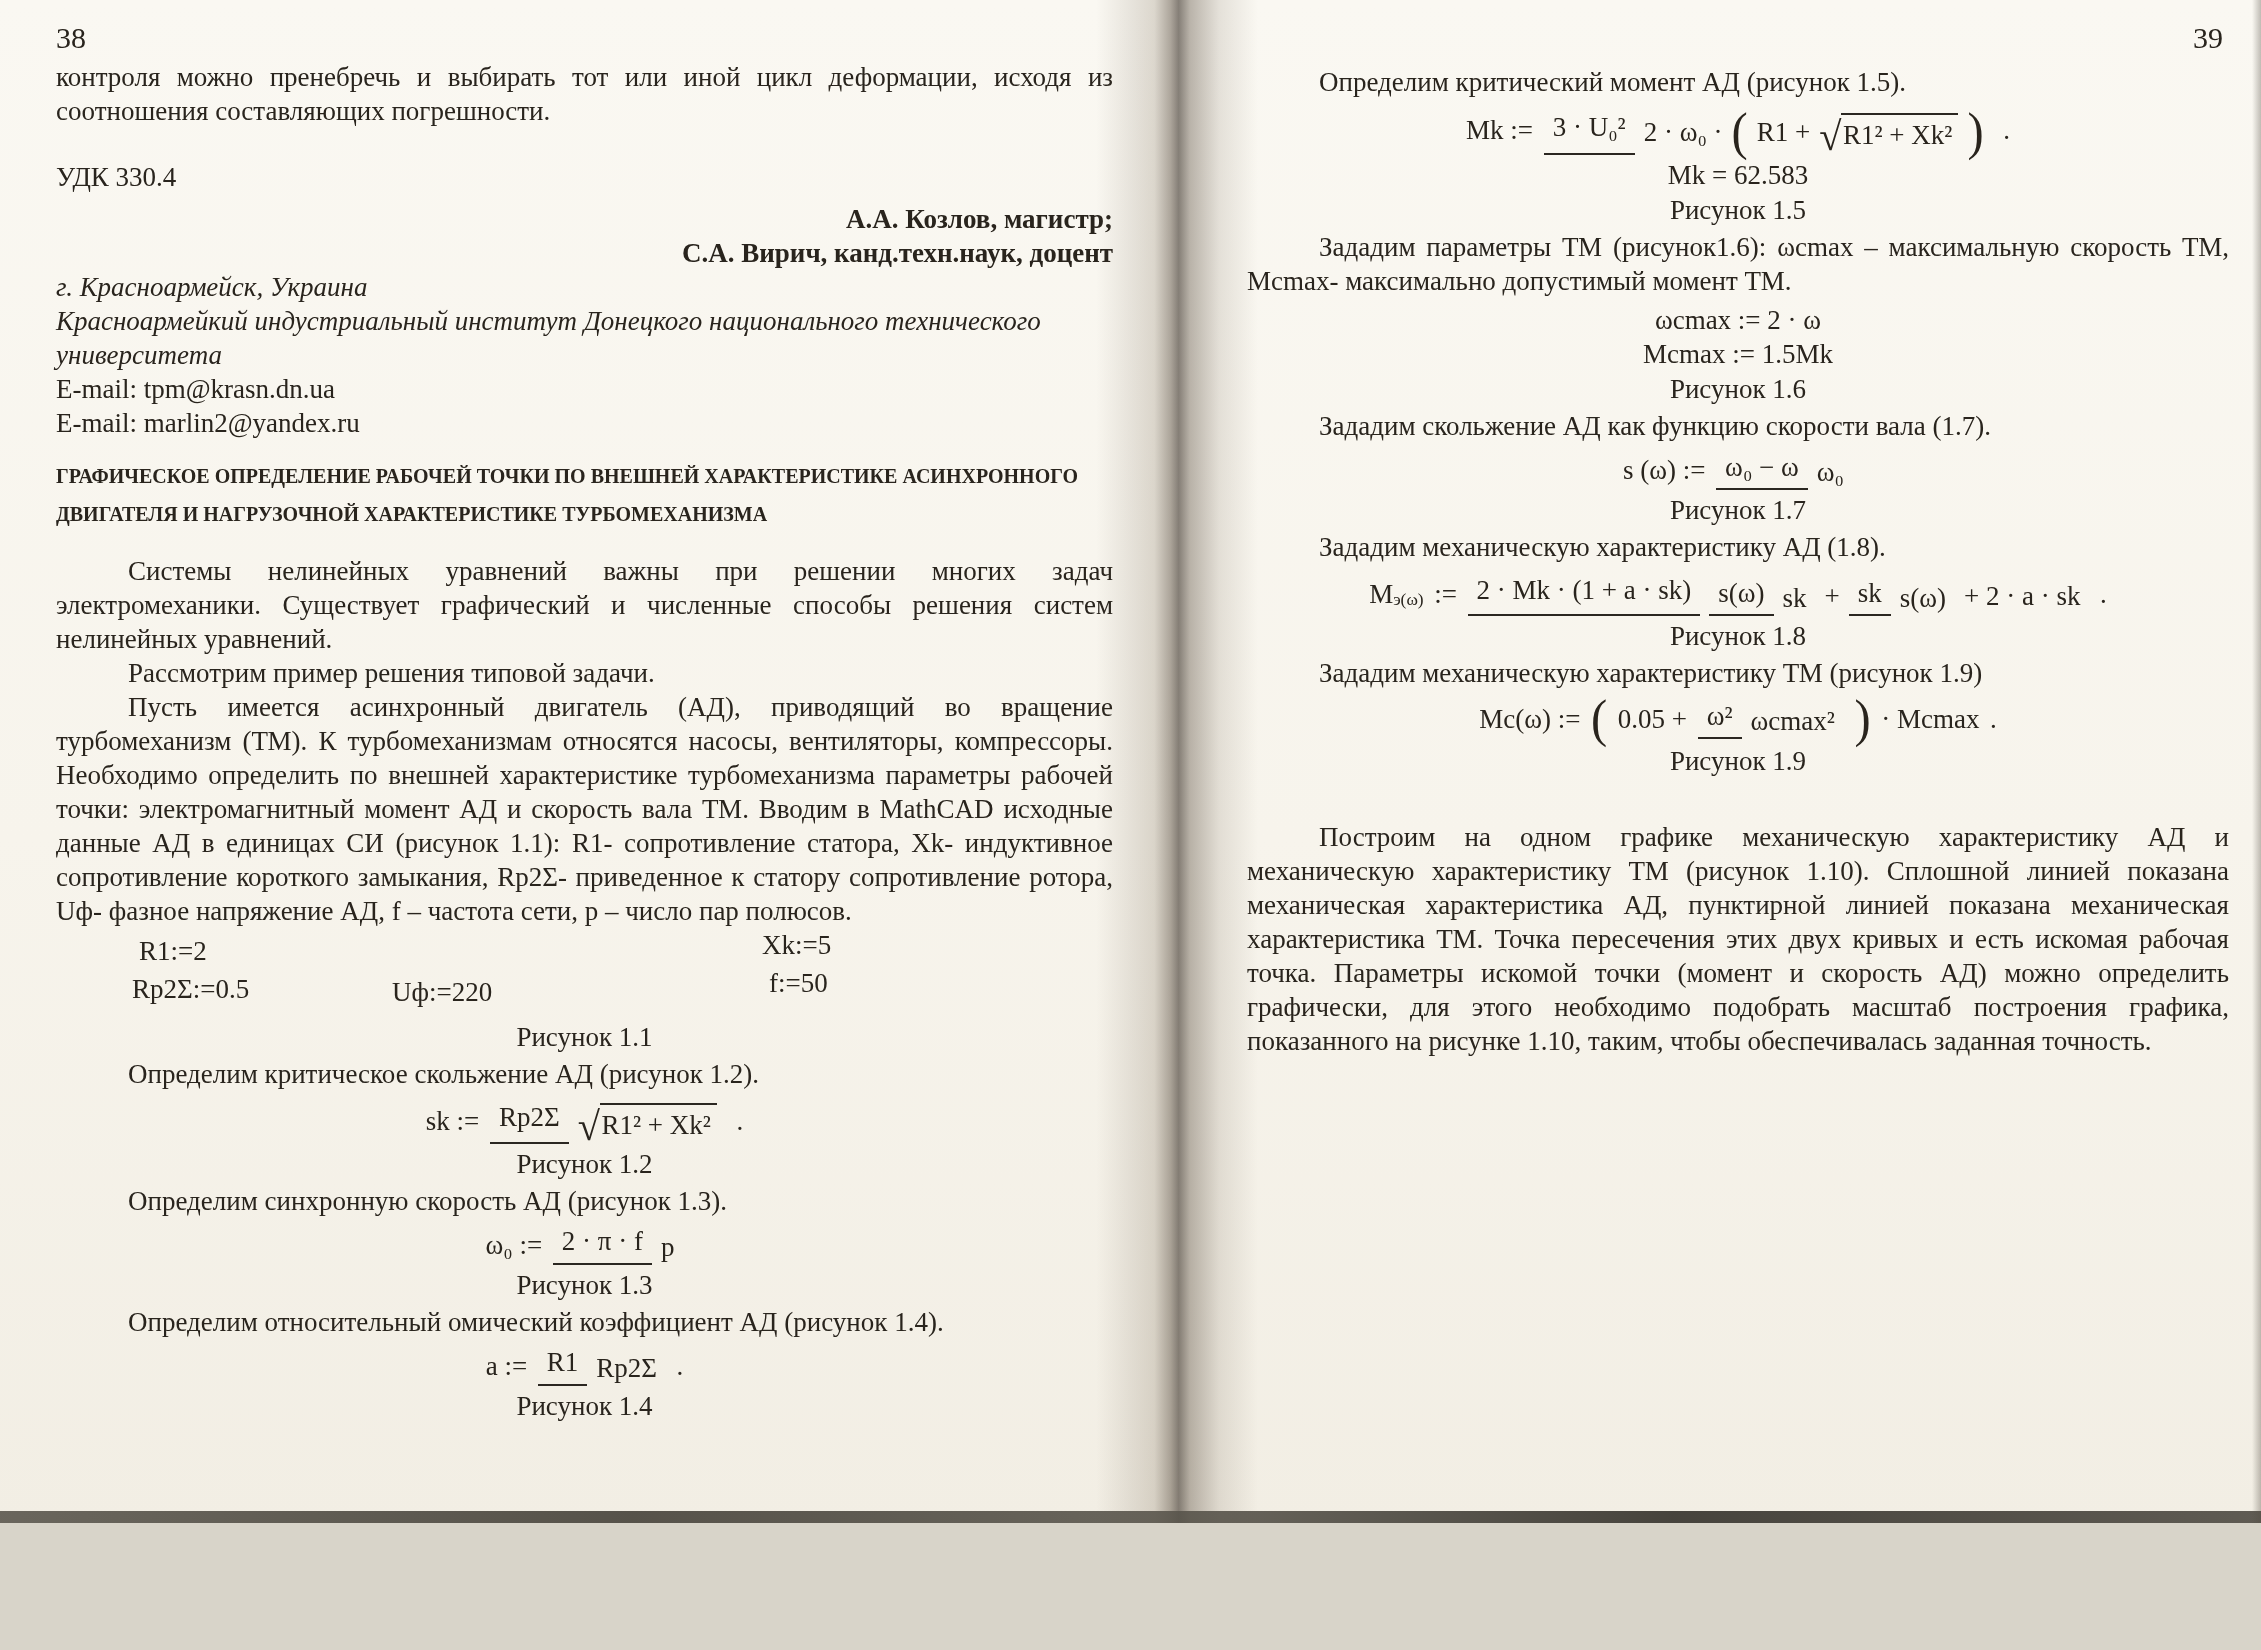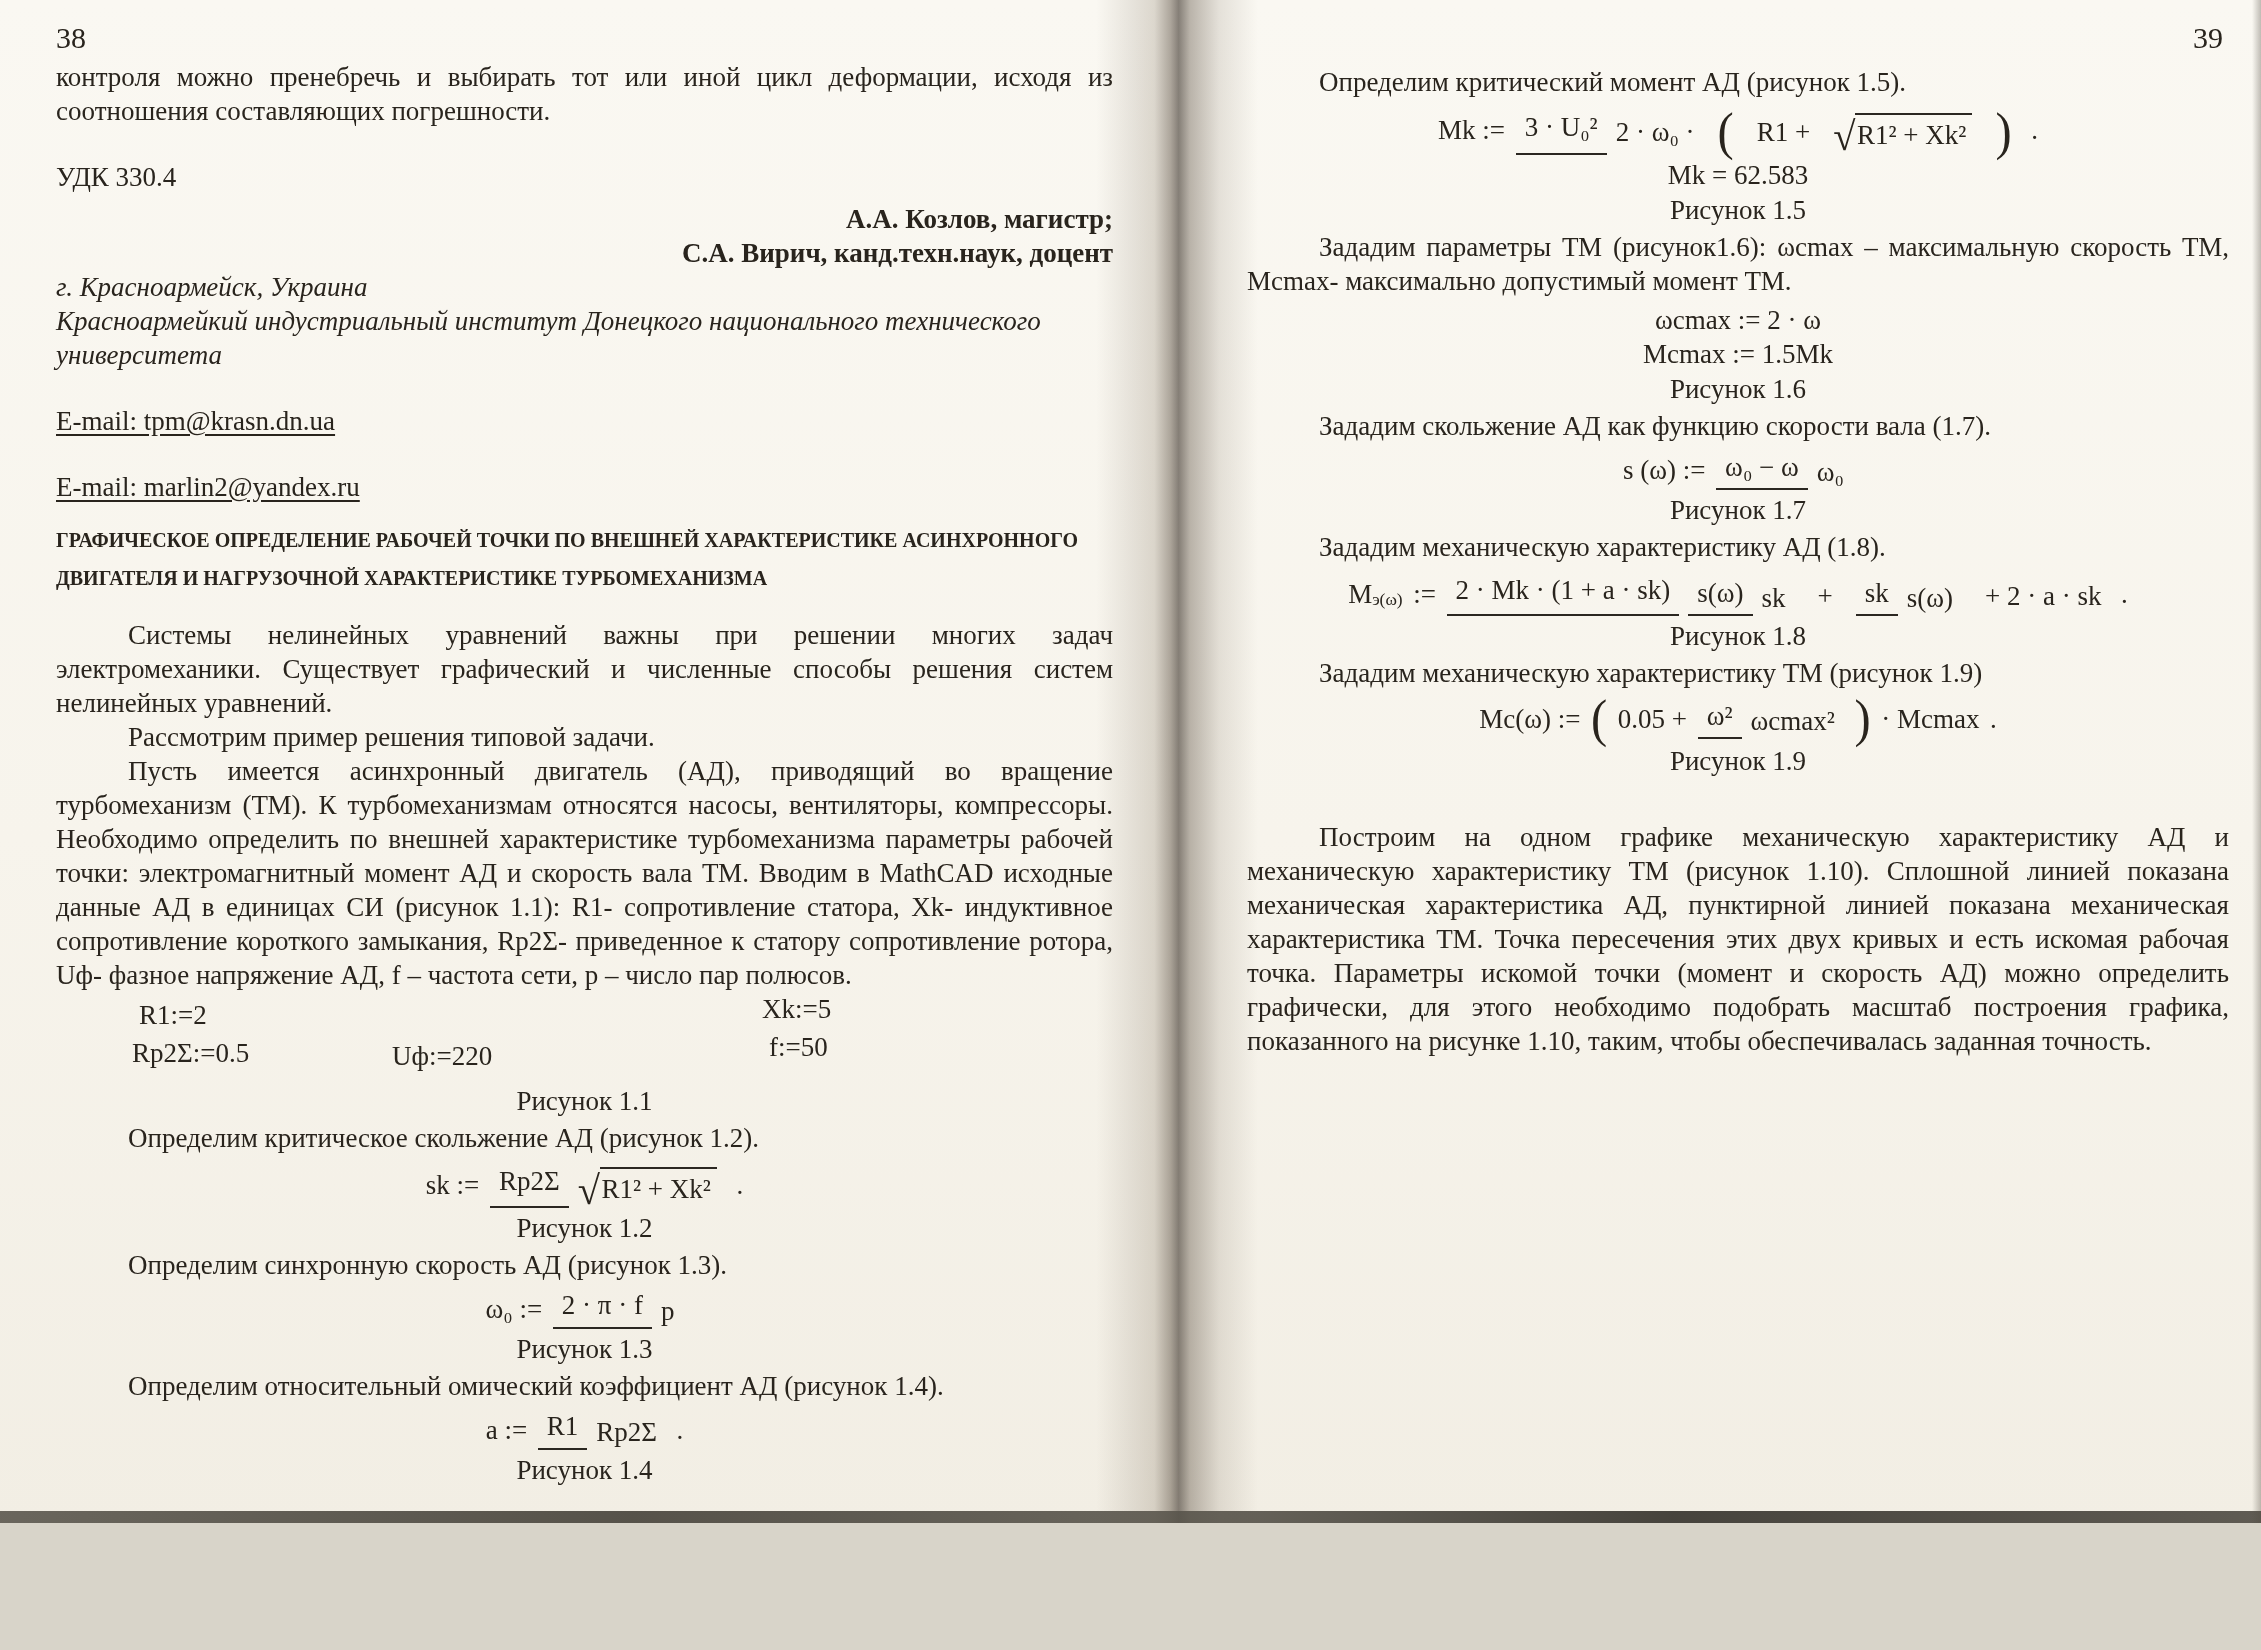--- a/index.html
+++ b/index.html
@@ -44,40 +44,40 @@
   .pn-right { position:absolute; top:0; right:6px; }
 
   p { font-size:27px; line-height:34px; }
   .just  { text-align:justify; }
   .ind   { text-indent:72px; text-align:justify; }
 
   .udc    { margin-top:32px; }
   .author { font-weight:bold;text-align:right; }
   .author.first { margin-top:7.6px; }
   .affil  { font-style:italic; }
-  .email  { text-decoration:underline; text-underline-offset:3.8px;margin-top:32px; }
+  .email  { text-underline-offset:3.8px; }
   .title  { font-size:20px; line-height:38px; font-weight:bold; margin-top:17px; }
   .lead   { margin-top:21px; }
 
   .datablock { position:relative; height:85px; margin-top:6px; }
   .datablock .d { position:absolute; white-space:nowrap; }
   .d-r1  { left:83px; top:0; }
   .d-xk  { left:706px; top:-6px; }
   .d-rp2 { left:76px; top:38px; }
   .d-uf  { left:336px; top:41px; }
   .d-f   { left:713px; top:32px; }
 
   .caption { text-align:center; margin:1.5px 0 3px; }
   .mline   { text-align:center; }
 
   .formula {
     display:flex; align-items:center; justify-content:center;
     gap:10.6px; margin:7.6px 0 3px; font-size:27px; line-height:33px;
   }
-  .mrow { display:inline-flex; align-items:center; gap:23px; }
+  .mrow { display:inline-flex; align-items:center; gap:9px; }
   .msub { display:inline-flex; align-items:flex-end; }
   .fsub { font-size:17.4px; transform:translateY(4.5px); }
   .frac { display:inline-flex; flex-direction:row; }
   .frac > .num {
     display:flex; justify-content:center; align-items:center;
     padding:0 9px 4.5px; border-bottom:2.3px solid #2b2721;
   }
   .frac > .den {
     display:flex; justify-content:center; align-items:center;
     padding:4.5px 9px 0;

